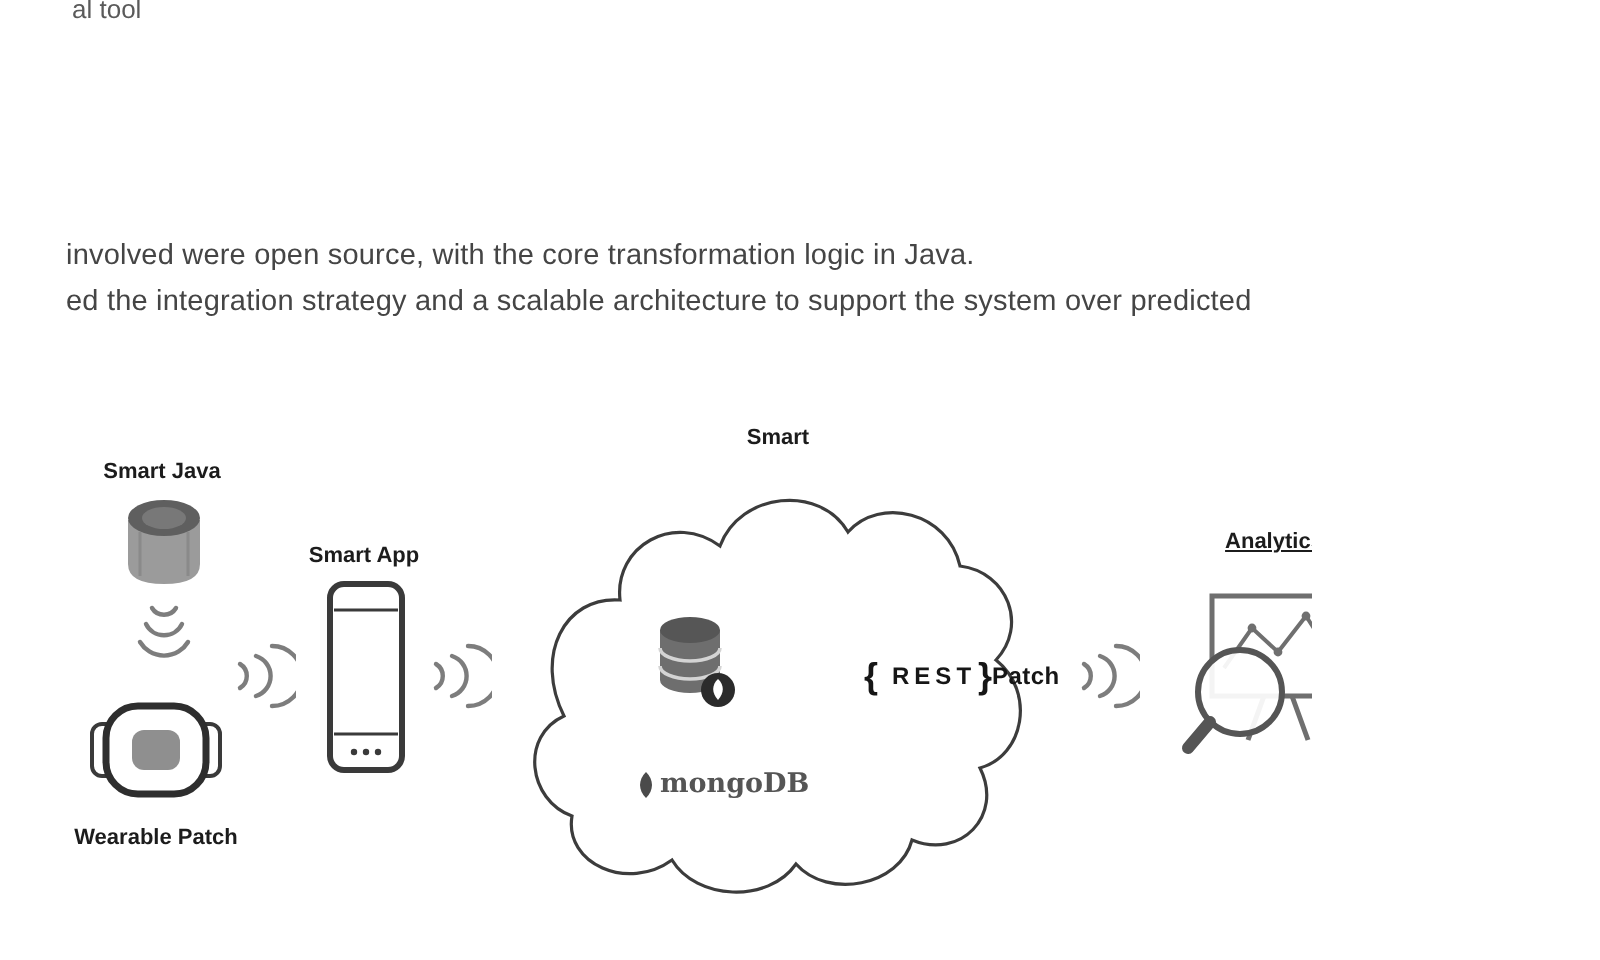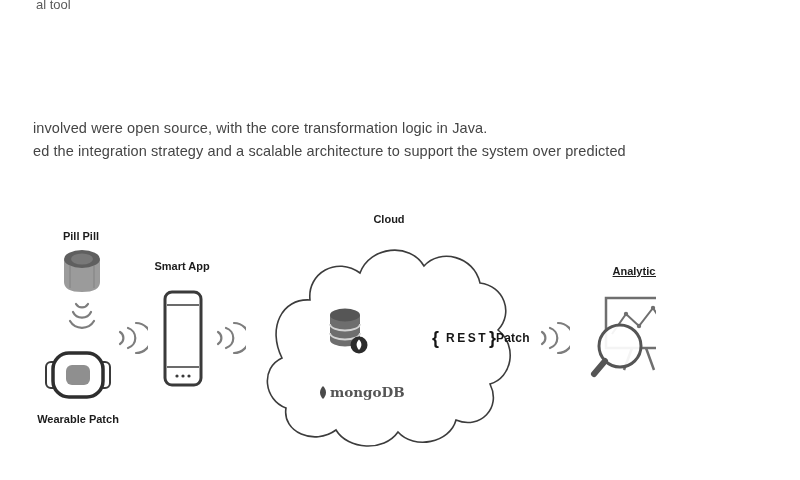--- a/index.html
+++ b/index.html
@@ -21,21 +21,21 @@
 </head>
 <body>
 
 <div class="canvas">
 
   <div class="abs top-frag">al tool</div>
 
   <div class="abs doc-line" style="top:120px;">involved were open source, with the core transformation logic in Java.</div>
   <div class="abs doc-line" style="top:143px;">ed the integration strategy and a scalable architecture to support the system over predicted</div>
 
-  <div class="abs dlabel" style="left:40px; top:230px; width:82px;">Pill Pill</div>
+  <div class="abs dlabel" style="left:40px; top:230px; width:82px;">Smart Java</div>
   <div class="abs" style="left:60px; top:246px;">
     <svg width="44" height="52" viewBox="0 0 44 52">
       <path d="M4 14 L4 36 Q4 46 22 46 Q40 46 40 36 L40 14 Z" fill="#9b9b9b"></path>
       <ellipse cx="22" cy="13" rx="18" ry="9" fill="#5f5f5f"></ellipse>
       <ellipse cx="22" cy="13" rx="11" ry="5.5" fill="#787878"></ellipse>
       <path d="M10 20 V42 M34 20 V42" stroke="#8a8a8a" stroke-width="1.5" fill="none"></path>
     </svg>
   </div>
 
   <div class="abs" style="left:66px; top:300px;">
@@ -61,21 +61,21 @@
   <div class="abs" style="left:114px; top:318px;">
     <svg width="34" height="40" viewBox="0 0 34 40">
       <g fill="none" stroke="#7d7d7d" stroke-width="2.2" stroke-linecap="round">
         <path d="M6 14 A 7 7 0 0 1 6 26"></path>
         <path d="M14 10 A 10.5 10.5 0 0 1 14 30"></path>
         <path d="M22 5 A 14.5 14.5 0 0 1 22 35"></path>
       </g>
     </svg>
   </div>
 
-  <div class="abs dlabel" style="left:141px; top:260px; width:82px;">Smart App</div>
+  <div class="abs dlabel" style="left:141px; top:272px; width:82px;">Smart App</div>
   <div class="abs" style="left:163px; top:290px;">
     <svg width="40" height="97" viewBox="0 0 40 97">
       <rect x="2" y="2" width="36" height="93" rx="7" fill="#ffffff" stroke="#3a3a3a" stroke-width="3"></rect>
       <line x1="4" y1="15" x2="36" y2="15" stroke="#3a3a3a" stroke-width="1.5"></line>
       <line x1="4" y1="77" x2="36" y2="77" stroke="#3a3a3a" stroke-width="1.5"></line>
       <circle cx="14" cy="86" r="1.6" fill="#3a3a3a"></circle>
       <circle cx="20" cy="86" r="1.6" fill="#3a3a3a"></circle>
       <circle cx="26" cy="86" r="1.6" fill="#3a3a3a"></circle>
     </svg>
   </div>
@@ -83,21 +83,21 @@
   <div class="abs" style="left:212px; top:318px;">
     <svg width="34" height="40" viewBox="0 0 34 40">
       <g fill="none" stroke="#7d7d7d" stroke-width="2.2" stroke-linecap="round">
         <path d="M6 14 A 7 7 0 0 1 6 26"></path>
         <path d="M14 10 A 10.5 10.5 0 0 1 14 30"></path>
         <path d="M22 5 A 14.5 14.5 0 0 1 22 35"></path>
       </g>
     </svg>
   </div>
 
-  <div class="abs dlabel" style="left:349px; top:213px; width:80px;">Cloud</div>
+  <div class="abs dlabel" style="left:349px; top:213px; width:80px;">Smart</div>
   <div class="abs" style="left:252px; top:228px;">
     <svg width="262" height="234" viewBox="0 0 262 234">
       <path d="M30 130
                C 15 100, 30 70, 58 72
                C 55 45, 85 28, 108 45
                C 118 18, 158 14, 172 38
                C 188 20, 222 28, 228 55
                C 252 58, 262 85, 246 102
                C 266 118, 260 150, 238 156
                C 250 180, 228 202, 204 192

